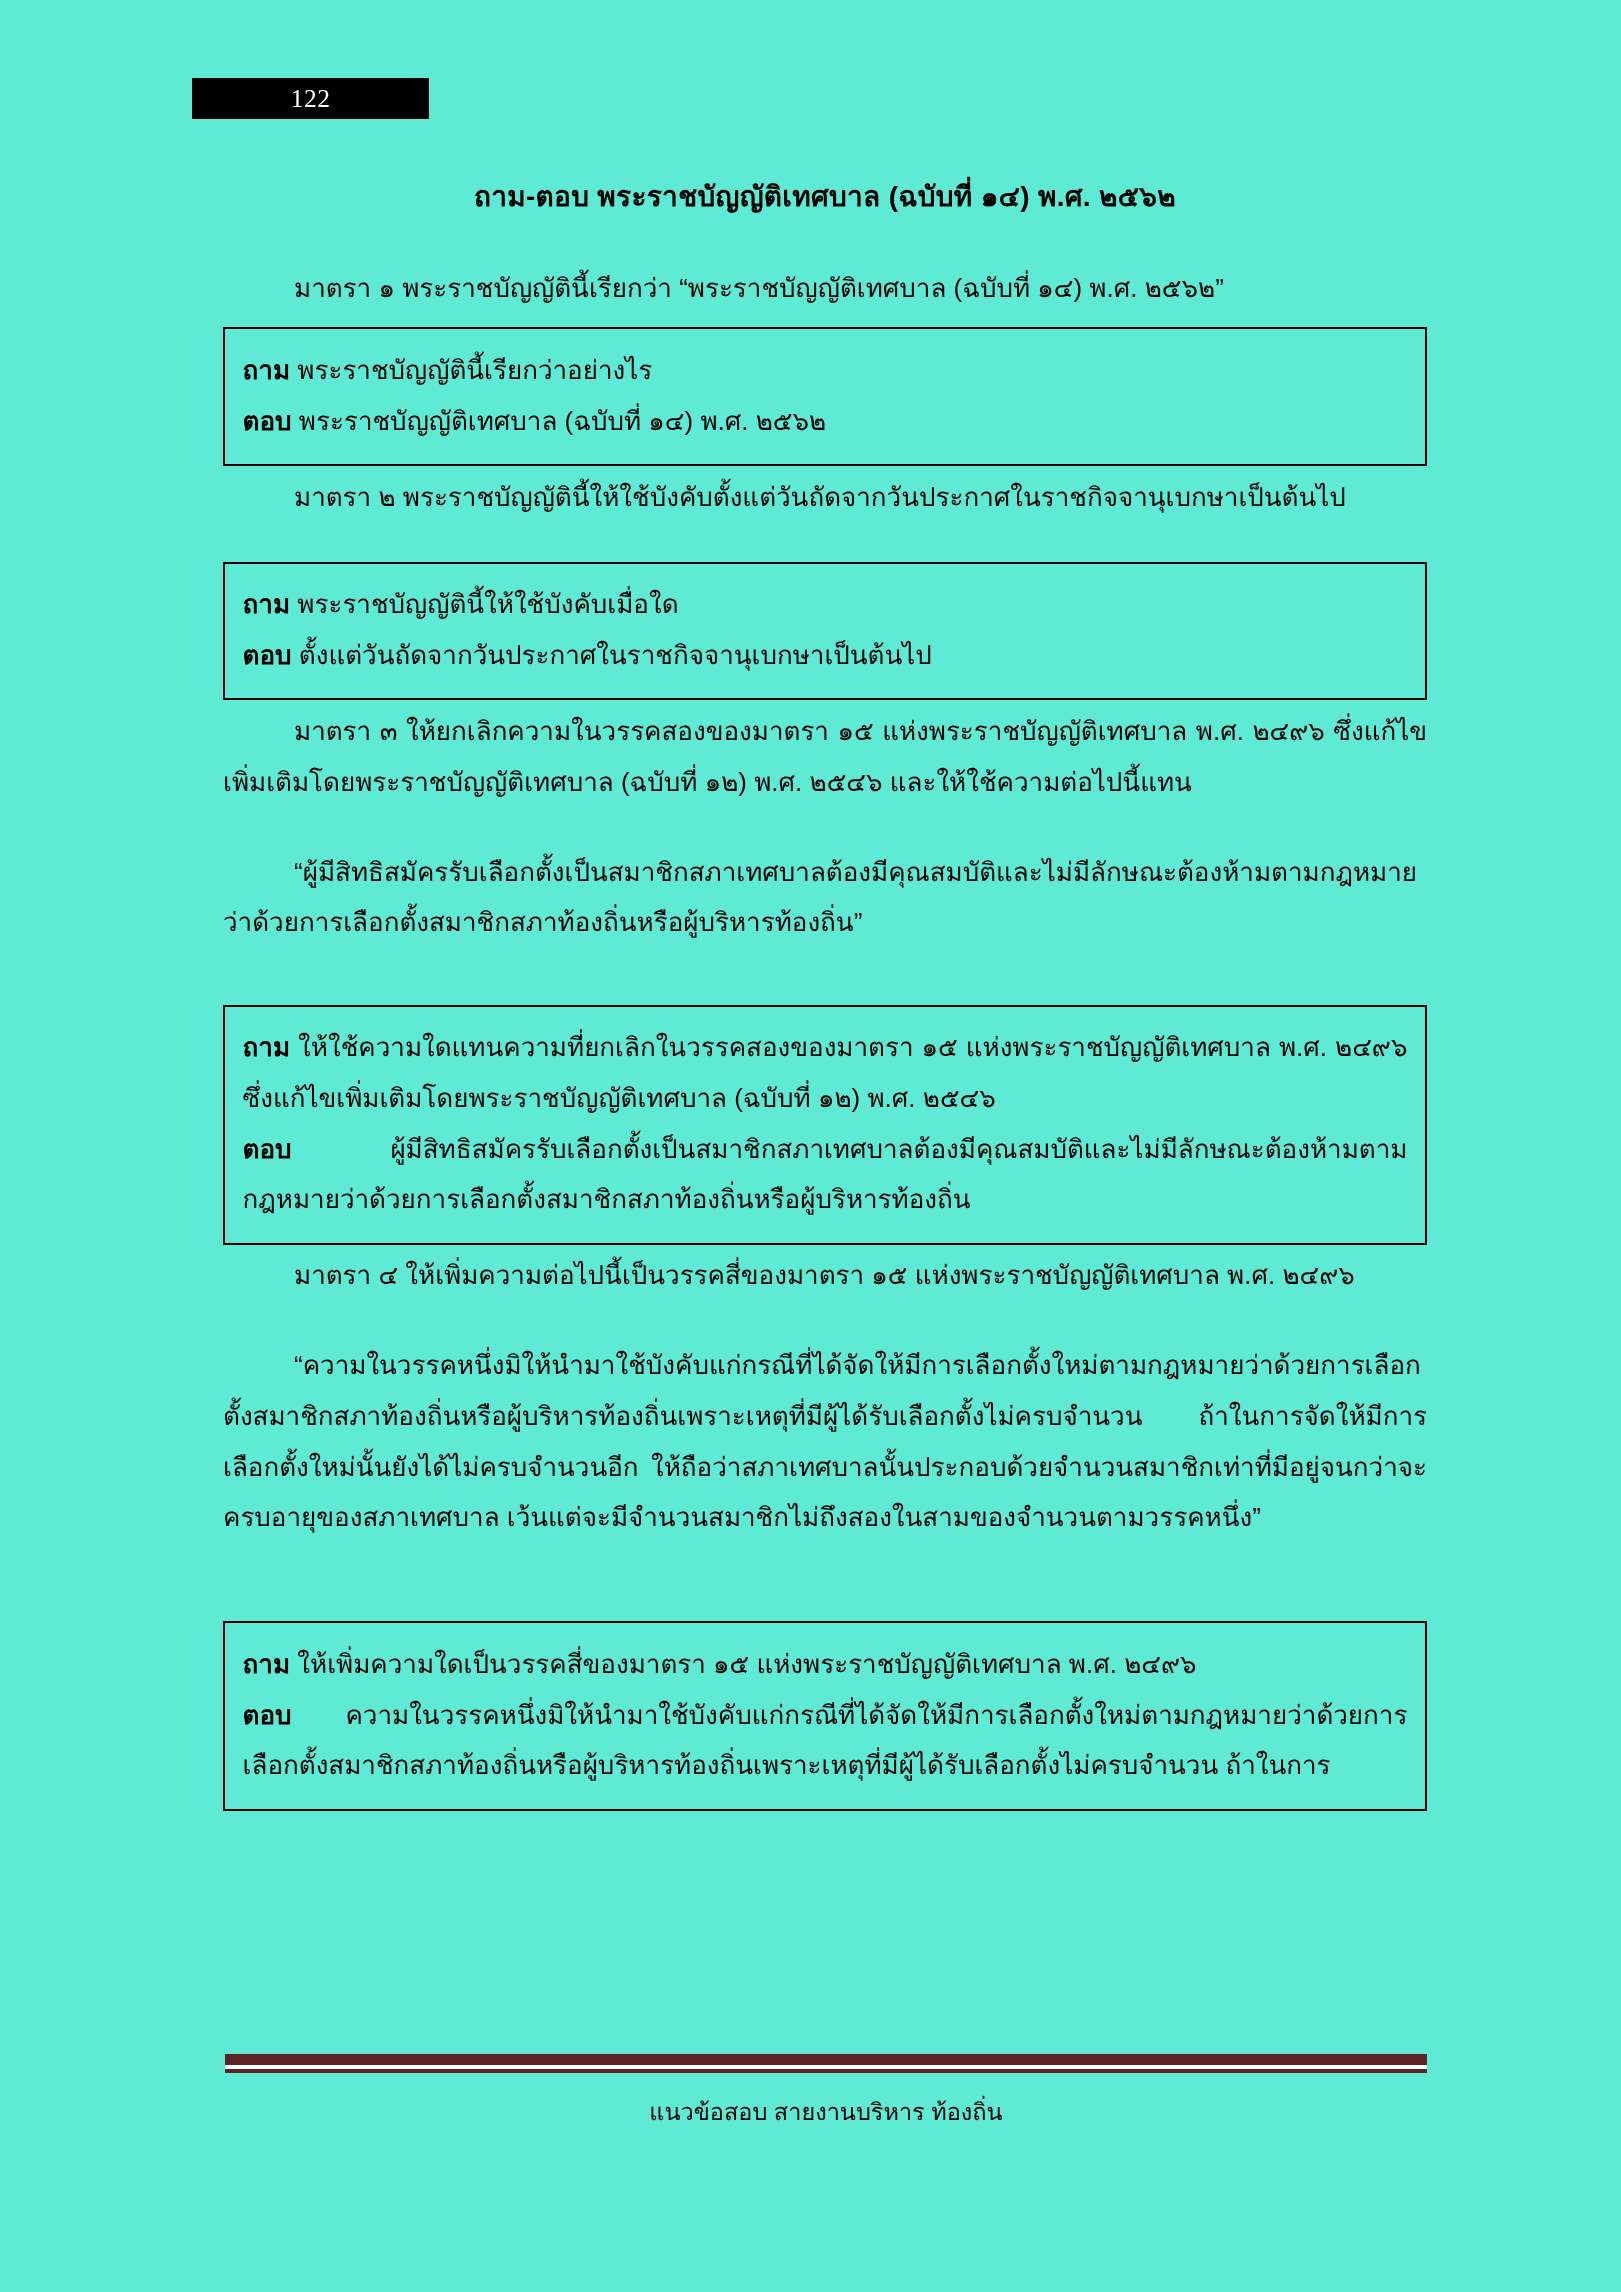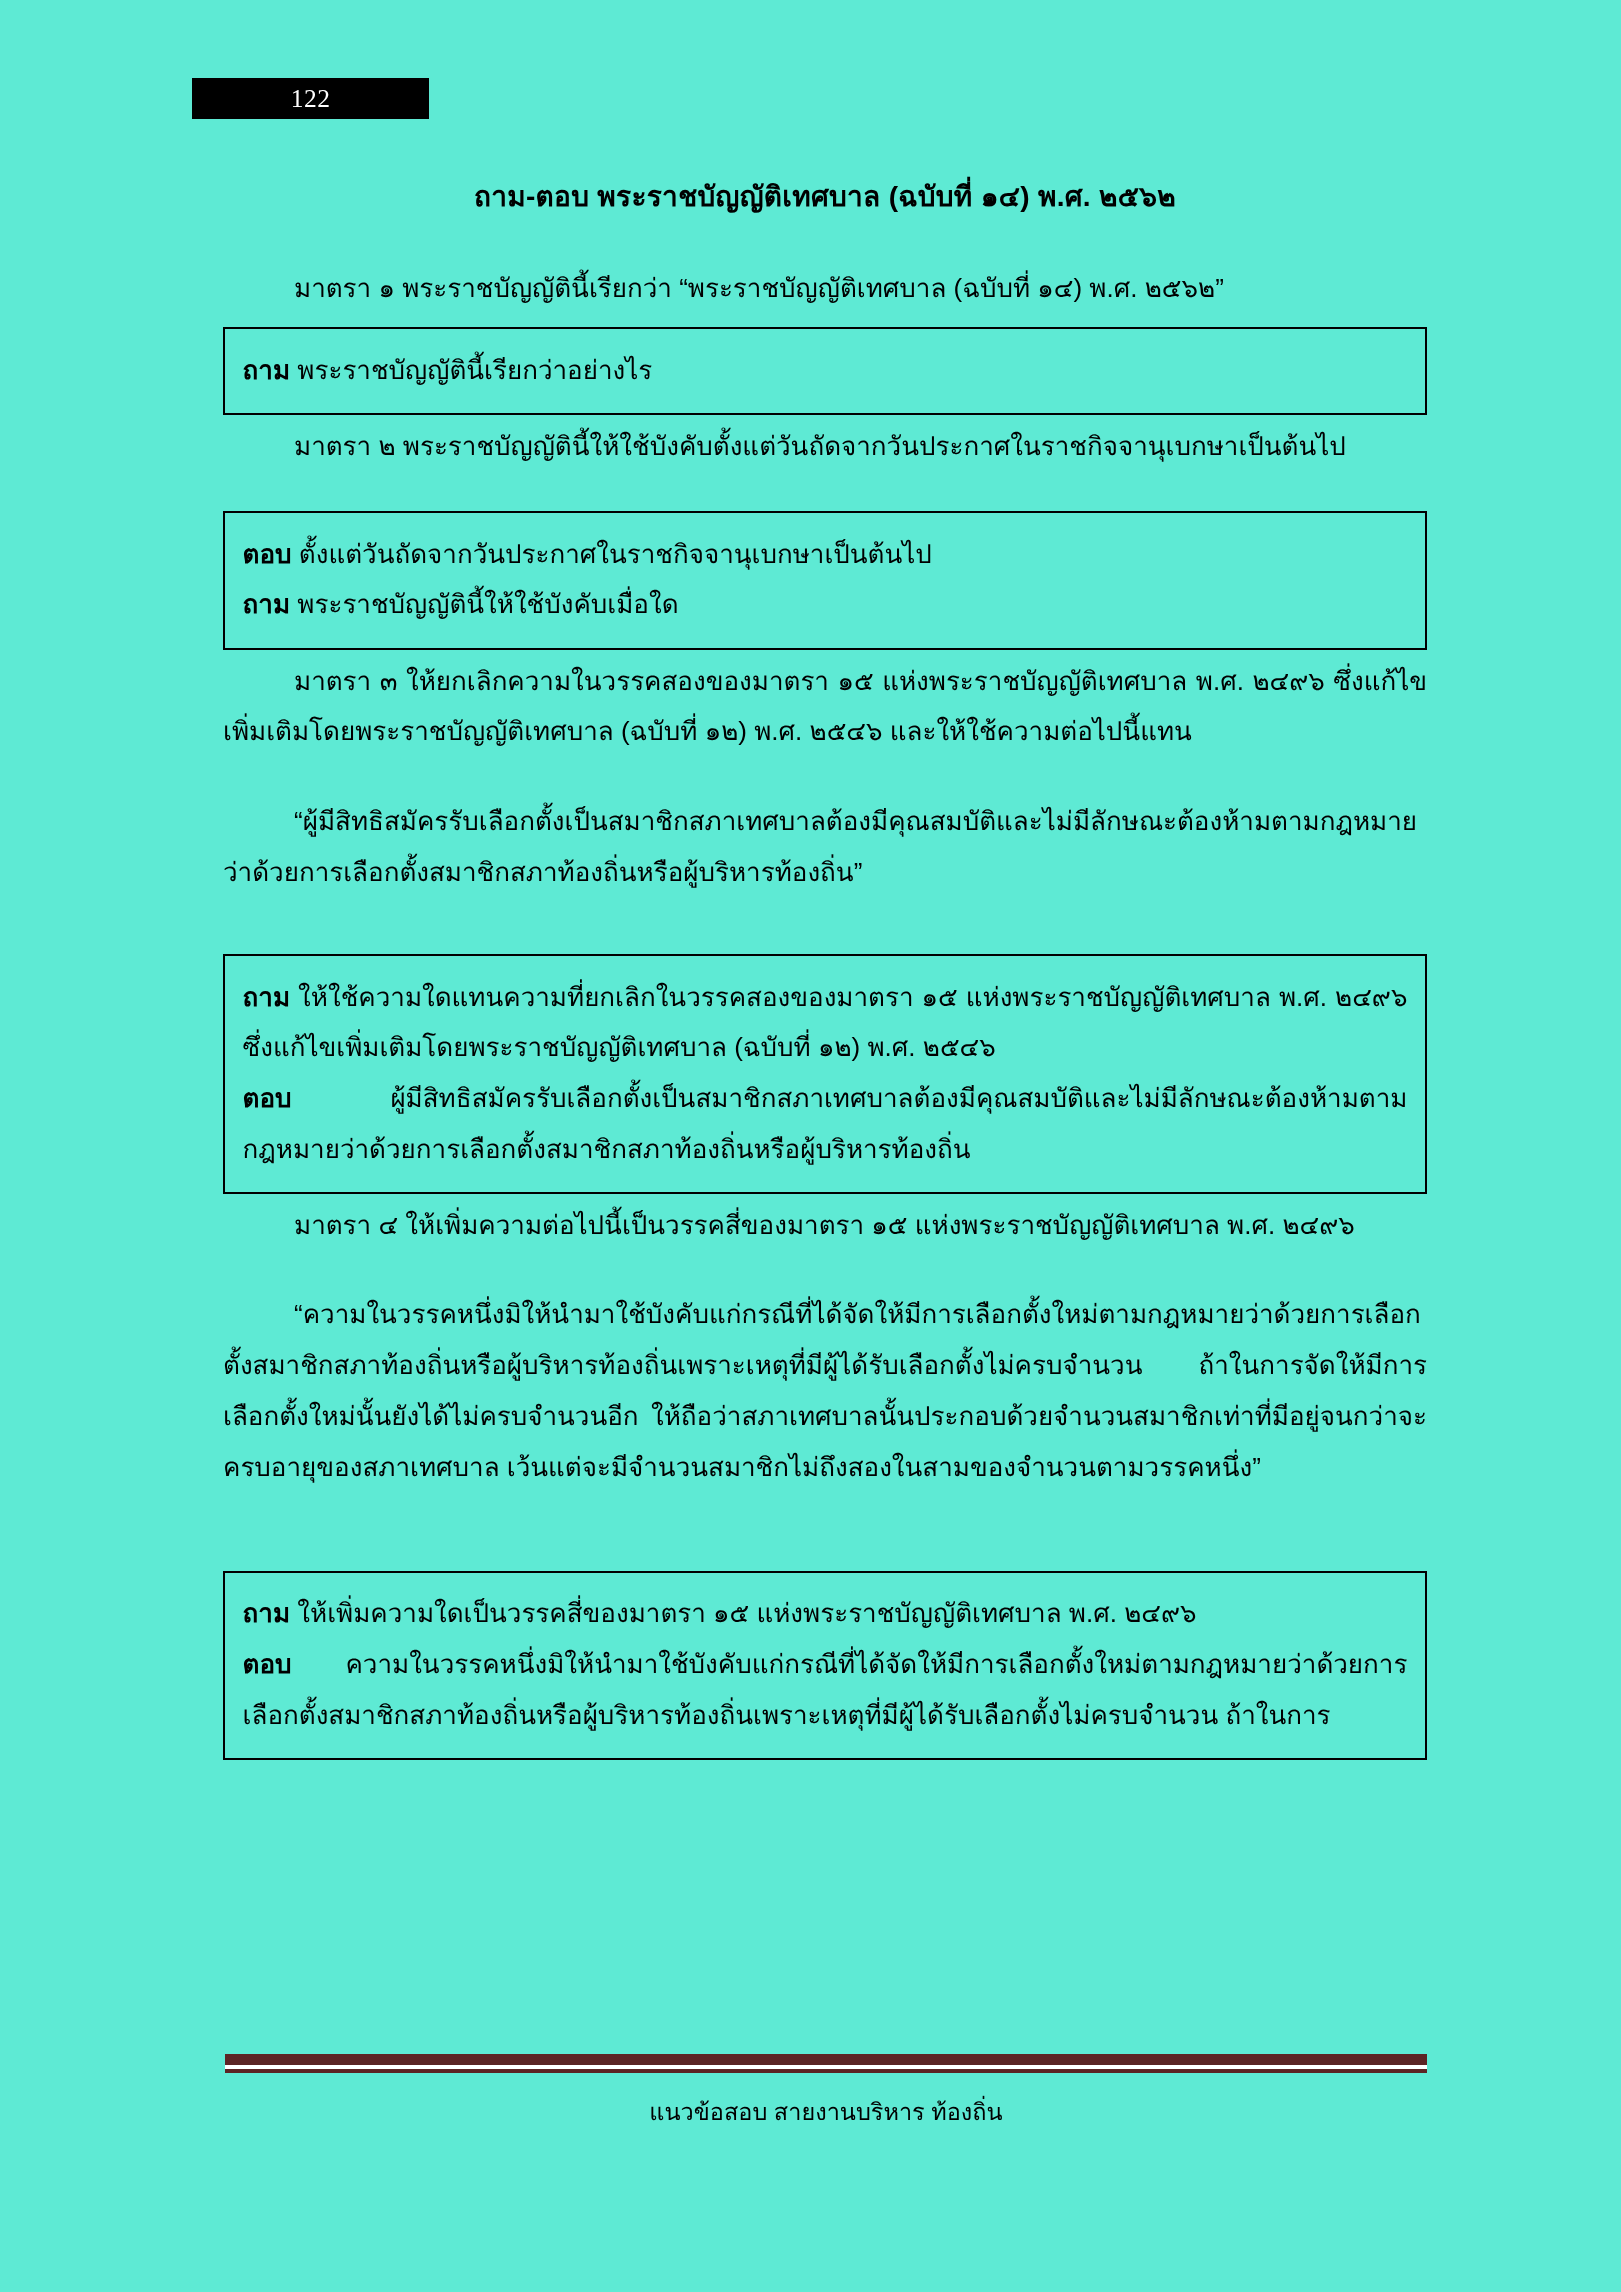--- a/index.html
+++ b/index.html
@@ -137,34 +137,38 @@
 
     <h1 class="doc-title">ถาม-ตอบ พระราชบัญญัติเทศบาล  (ฉบับที่  ๑๔) พ.ศ.  ๒๕๖๒</h1>
 
     <p class="body-para">มาตรา ๑ พระราชบัญญัตินี้เรียกว่า  “พระราชบัญญัติเทศบาล  (ฉบับที่  ๑๔) พ.ศ.  ๒๕๖๒”</p>
 
     <div class="qa-box">
       <p class="qa-line">
         <span class="qa-label">ถาม</span>
         <span>พระราชบัญญัตินี้เรียกว่าอย่างไร</span>
       </p>
+      <p class="qa-line">
+        <span class="qa-label">ตอบ</span>
+        <span>พระราชบัญญัติเทศบาล  (ฉบับที่  ๑๔) พ.ศ.  ๒๕๖๒</span>
+      </p>
     </div>
 
     <p class="body-para tight">มาตรา ๒ พระราชบัญญัตินี้ให้ใช้บังคับตั้งแต่วันถัดจากวันประกาศในราชกิจจานุเบกษาเป็นต้นไป</p>
 
     <div class="spacer-sm"></div>
 
     <div class="qa-box">
       <p class="qa-line">
+        <span class="qa-label">ถาม</span>
+        <span>พระราชบัญญัตินี้ให้ใช้บังคับเมื่อใด</span>
+      </p>
+      <p class="qa-line">
         <span class="qa-label">ตอบ</span>
         <span>ตั้งแต่วันถัดจากวันประกาศในราชกิจจานุเบกษาเป็นต้นไป</span>
-      </p>
-      <p class="qa-line">
-        <span class="qa-label">ถาม</span>
-        <span>พระราชบัญญัตินี้ให้ใช้บังคับเมื่อใด</span>
       </p>
     </div>
 
     <p class="body-para tight">มาตรา ๓ ให้ยกเลิกความในวรรคสองของมาตรา  ๑๕  แห่งพระราชบัญญัติเทศบาล  พ.ศ. ๒๔๙๖  ซึ่งแก้ไขเพิ่มเติมโดยพระราชบัญญัติเทศบาล (ฉบับที่  ๑๒)  พ.ศ.  ๒๕๔๖  และให้ใช้ความต่อไปนี้แทน</p>
 
     <p class="body-para quote">“ผู้มีสิทธิสมัครรับเลือกตั้งเป็นสมาชิกสภาเทศบาลต้องมีคุณสมบัติและไม่มีลักษณะต้องห้ามตามกฎหมายว่าด้วยการเลือกตั้งสมาชิกสภาท้องถิ่นหรือผู้บริหารท้องถิ่น”</p>
 
     <div class="spacer-md"></div>
 
     <div class="qa-box">

